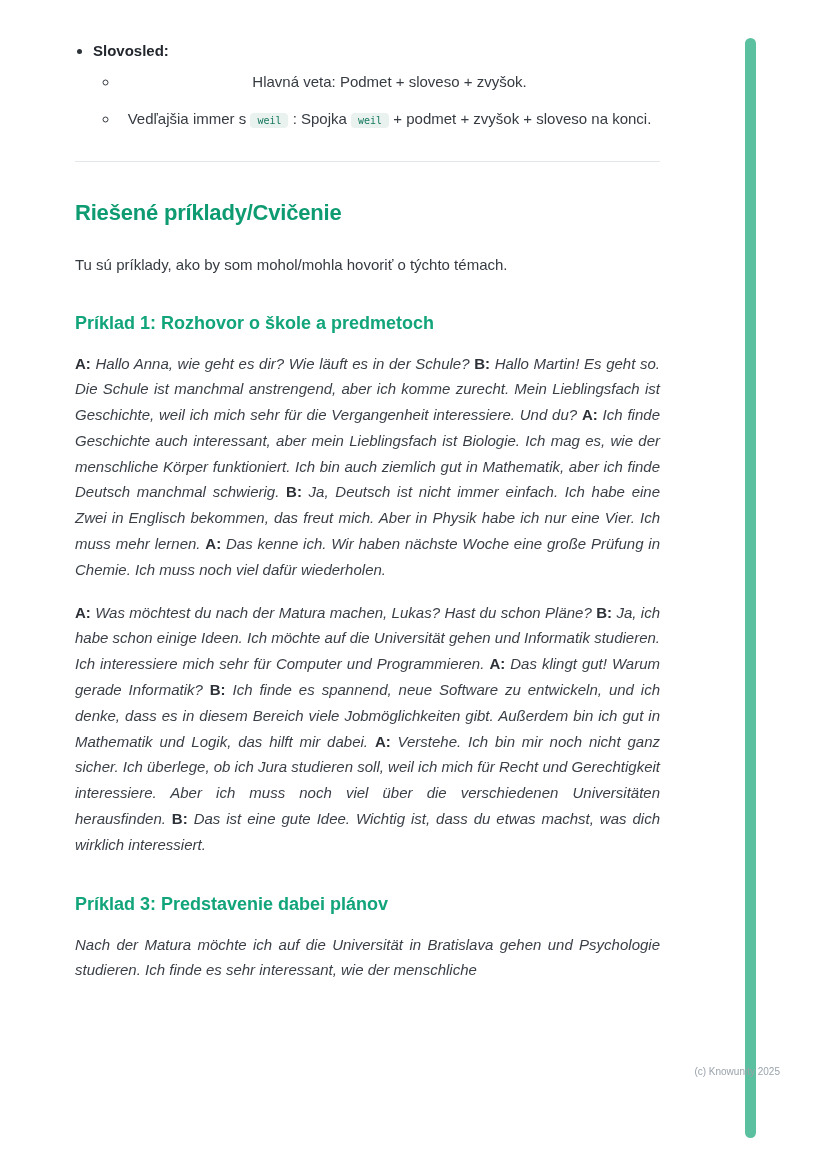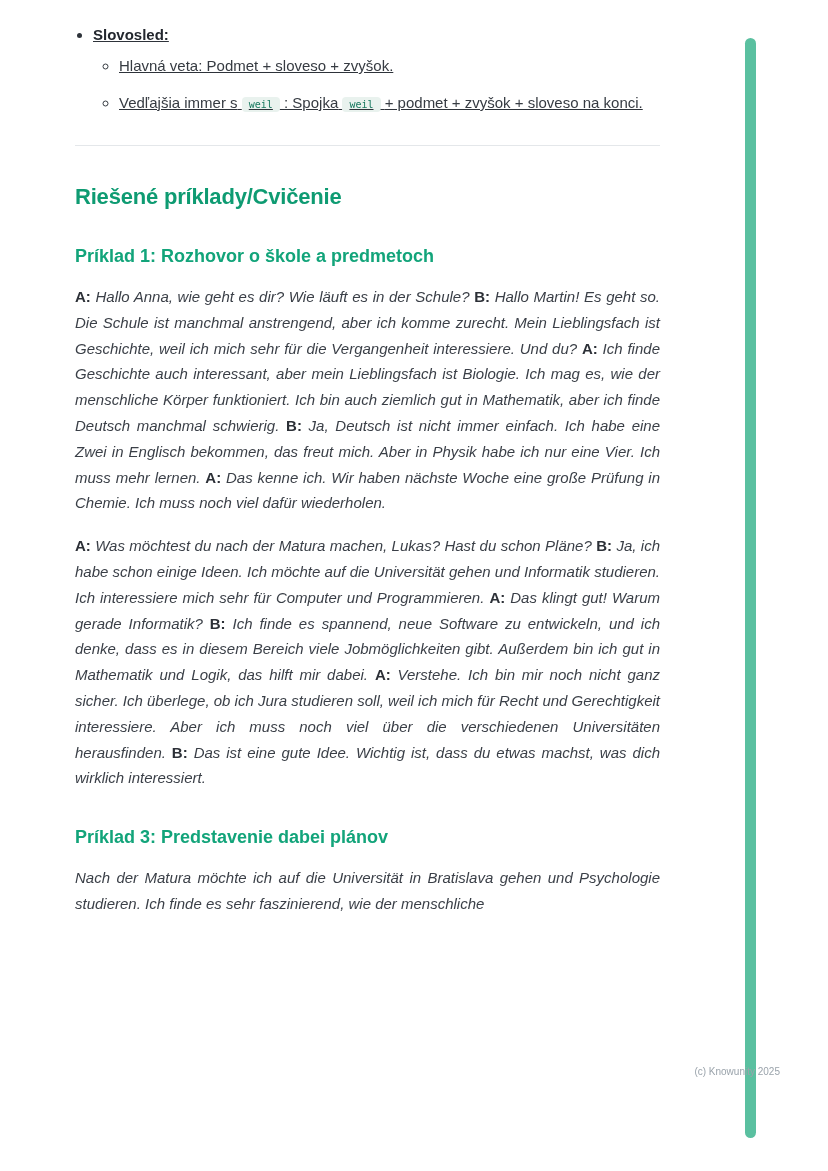--- a/index.html
+++ b/index.html
@@ -12,38 +12,38 @@
     overflow:hidden;
   }
   .content {
     position:absolute;
     left:75px;
     top:0;
     width:585px;
   }
   
   .toplist {
-    margin-top:26px;
+    margin-top:42px;
     padding-left:18px;
     list-style:disc;
     font-size:15px;
     color:#2e333a;
-    text-decoration:underline;
   }
   .toplist .main-label { font-weight:700; color:#23272e; }
   .toplist ul {
     list-style:circle;
     padding-left:26px;
     margin-top:11px;
     font-weight:400;
   }
   .toplist ul li {
     margin-bottom:13px;
     line-height:1.6;
     color:#363b42;
+    text-align:center;
   }
   .code {
     font-family:"DejaVu Sans Mono", monospace;
     font-size:10px;
     background:var(--code-bg, #e9f2ee);
     color:var(--code-text, #17795f);
     padding:2px 7px;
     border-radius:4px;
     white-space:nowrap;
   }
@@ -124,20 +124,21 @@
           <span>+ podmet + zvyšok + sloveso na konci.</span>
         </li>
       </ul>
     </li>
   </ul>
 
   <hr class="divider">
 
   <h1 class="section-title">Riešené príklady/Cvičenie</h1>
 
+  <p class="intro">Tu sú príklady, ako by som mohol/mohla hovoriť o týchto témach.</p>
 
   <h2 class="example-heading">Príklad 1: Rozhovor o škole a predmetoch</h2>
   <p class="dialog">
     <span><b>A:</b> <i>Hallo Anna, wie geht es dir? Wie läuft es in der Schule?</i></span>
     <span><b>B:</b> <i>Hallo Martin! Es geht so. Die Schule ist manchmal anstrengend, aber ich komme zurecht. Mein Lieblingsfach ist Geschichte, weil ich mich sehr für die Vergangenheit interessiere. Und du?</i></span>
     <span><b>A:</b> <i>Ich finde Geschichte auch interessant, aber mein Lieblingsfach ist Biologie. Ich mag es, wie der menschliche Körper funktioniert. Ich bin auch ziemlich gut in Mathematik, aber ich finde Deutsch manchmal schwierig.</i></span>
     <span><b>B:</b> <i>Ja, Deutsch ist nicht immer einfach. Ich habe eine Zwei in Englisch bekommen, das freut mich. Aber in Physik habe ich nur eine Vier. Ich muss mehr lernen.</i></span>
     <span><b>A:</b> <i>Das kenne ich. Wir haben nächste Woche eine große Prüfung in Chemie. Ich muss noch viel dafür wiederholen.</i></span>
   </p>
 
@@ -145,16 +146,16 @@
     <span><b>A:</b> <i>Was möchtest du nach der Matura machen, Lukas? Hast du schon Pläne?</i></span>
     <span><b>B:</b> <i>Ja, ich habe schon einige Ideen. Ich möchte auf die Universität gehen und Informatik studieren. Ich interessiere mich sehr für Computer und Programmieren.</i></span>
     <span><b>A:</b> <i>Das klingt gut! Warum gerade Informatik?</i></span>
     <span><b>B:</b> <i>Ich finde es spannend, neue Software zu entwickeln, und ich denke, dass es in diesem Bereich viele Jobmöglichkeiten gibt. Außerdem bin ich gut in Mathematik und Logik, das hilft mir dabei.</i></span>
     <span><b>A:</b> <i>Verstehe. Ich bin mir noch nicht ganz sicher. Ich überlege, ob ich Jura studieren soll, weil ich mich für Recht und Gerechtigkeit interessiere. Aber ich muss noch viel über die verschiedenen Universitäten herausfinden.</i></span>
     <span><b>B:</b> <i>Das ist eine gute Idee. Wichtig ist, dass du etwas machst, was dich wirklich interessiert.</i></span>
   </p>
 
   <h2 class="example-heading">Príklad 3: Predstavenie dabei plánov</h2>
   <p class="dialog">
-    <span><i>Nach der Matura möchte ich auf die Universität in Bratislava gehen und Psychologie studieren. Ich finde es sehr faszinierend, wie der menschliche</i></span>
+    <span><i>Nach der Matura möchte ich auf die Universität in Bratislava gehen und Psychologie studieren. Ich finde es sehr interessant, wie der menschliche</i></span>
   </p>
 
 </div>
 
 </body></html>

